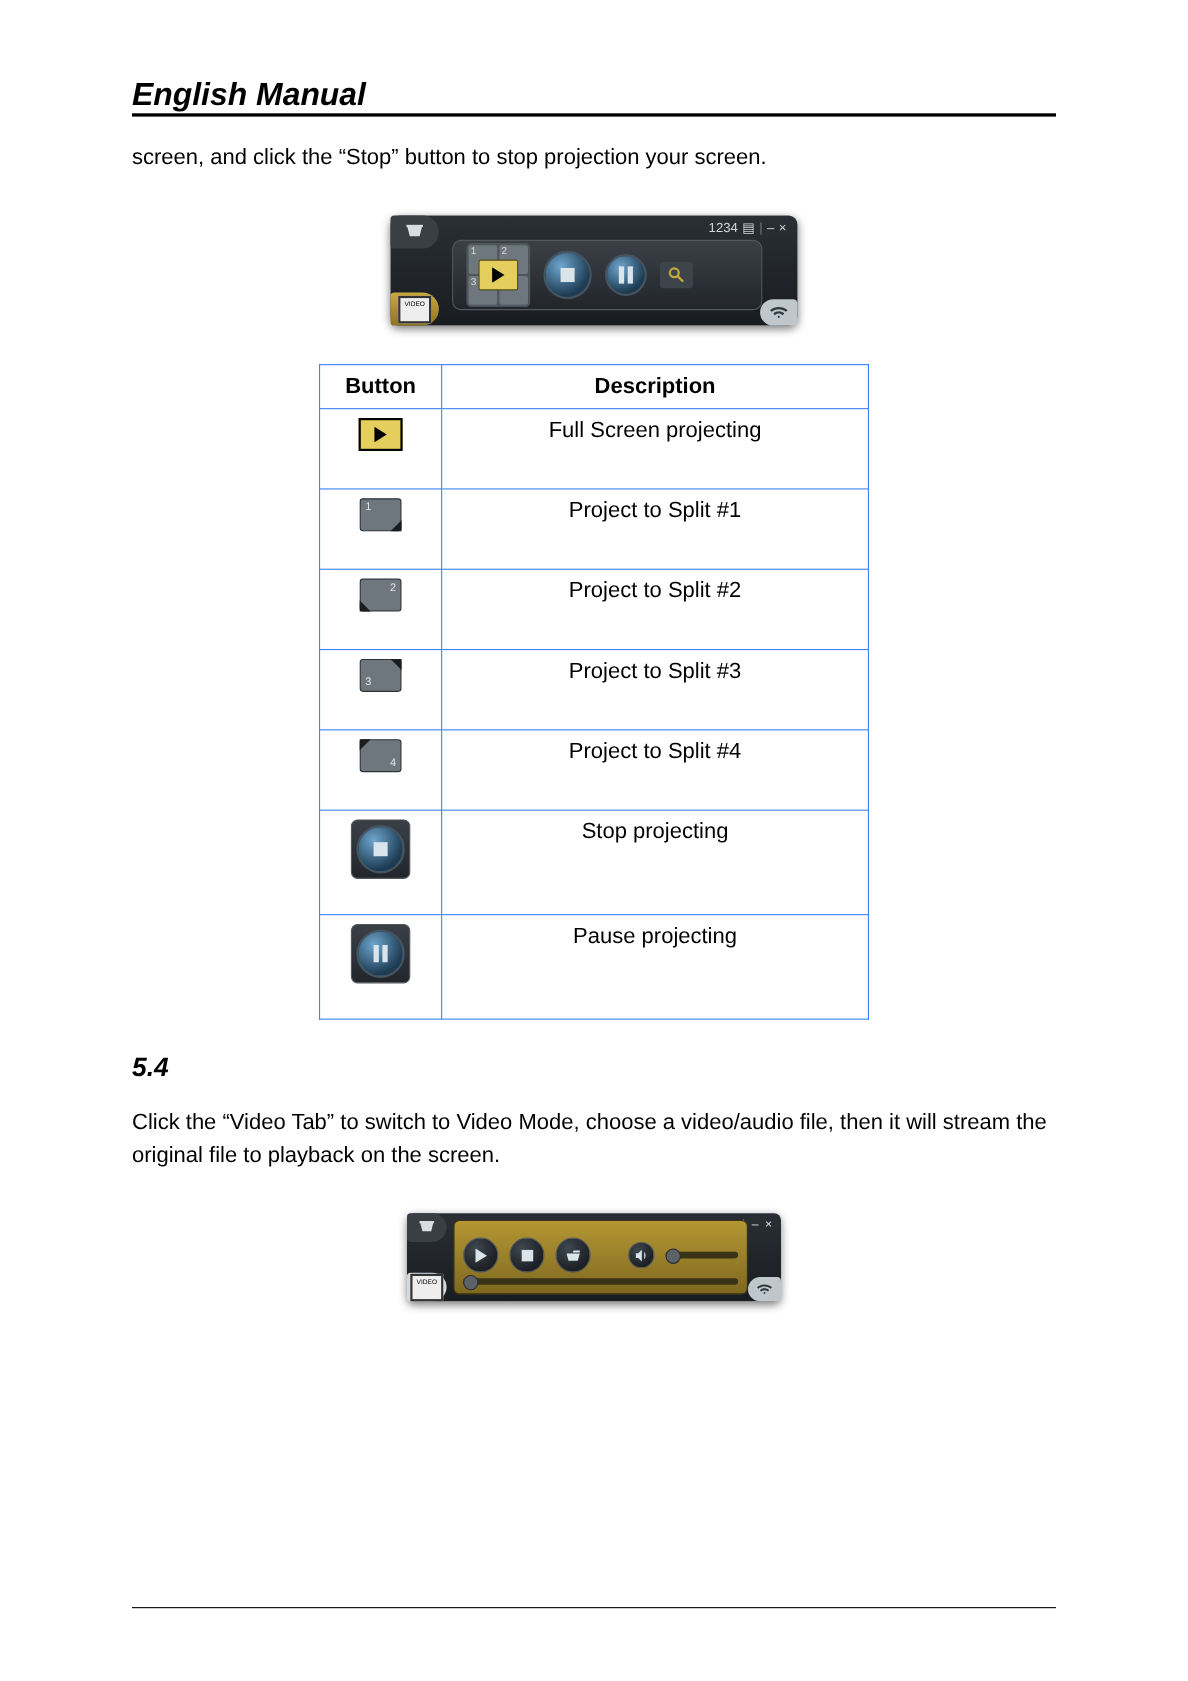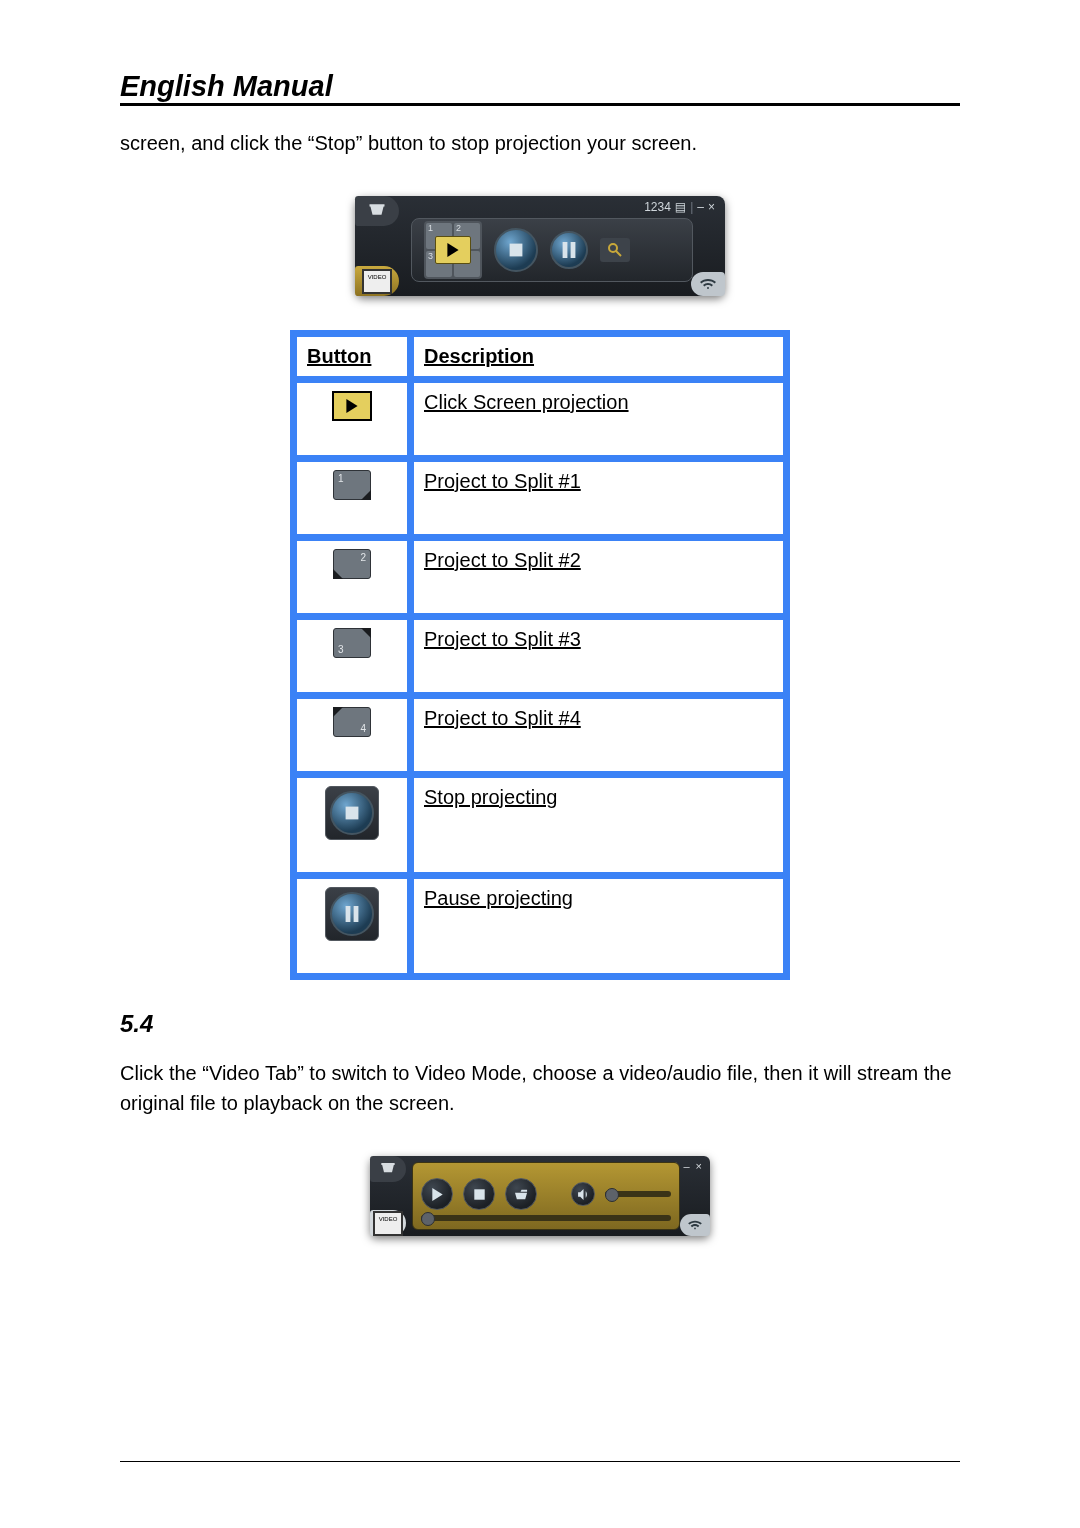--- a/index.html
+++ b/index.html
@@ -145,26 +145,25 @@
     display: flex; align-items: center; justify-content: center;
   }
   .wifi-badge svg { width: 18px; height: 14px; }
   
   table.btable {
     border-collapse: collapse;
     margin: 0 auto 30px auto;
     width: 500px;
   }
   table.btable th, table.btable td {
-    border: 7px solid #3b82f6;
+    border: 1px solid #3b82f6;
     font-size: 20px;
     padding: 8px 10px;
     vertical-align: top;
-    text-align: left;
-    text-decoration: underline;
+    text-align: center;
   }
   table.btable th { font-weight: bold; }
   .icon-cell {
     width: 90px;
     height: 56px;
     text-align: center;
     vertical-align: middle;
   }
   .icon-cell.tall { height: 78px; }
   .icon-cell > * { margin: 0 auto; }
@@ -391,21 +390,21 @@
       <th>Description</th>
     </tr>
     <tr>
       <td class="icon-cell">
         <div class="iplay">
               <svg viewBox="0 0 10 10">
                 <path d="M1 0l8 5-8 5z"></path>
               </svg>
             </div>
       </td>
-      <td>Click Screen projection</td>
+      <td>Full Screen projecting</td>
     </tr>
     <tr>
       <td class="icon-cell">
         <div class="isplit s1">
               <span class="num">1</span>
               <span class="corner"></span>
             </div>
       </td>
       <td>Project to Split #1</td>
     </tr>

